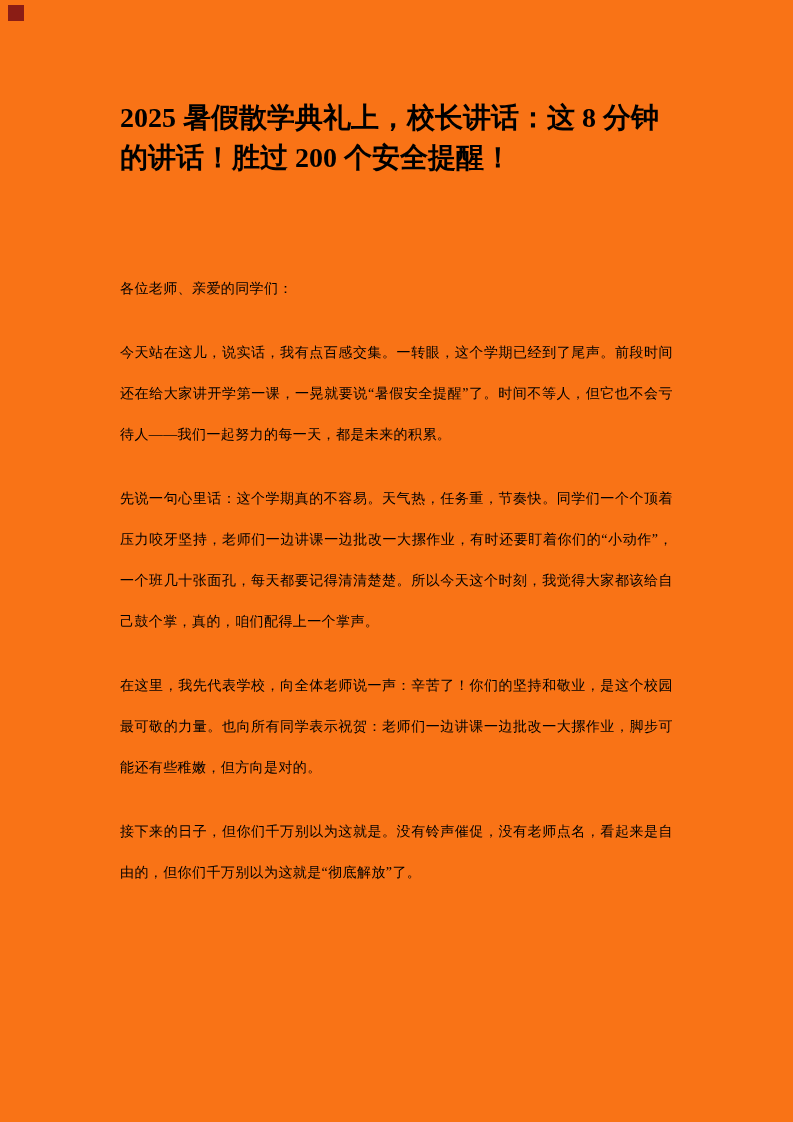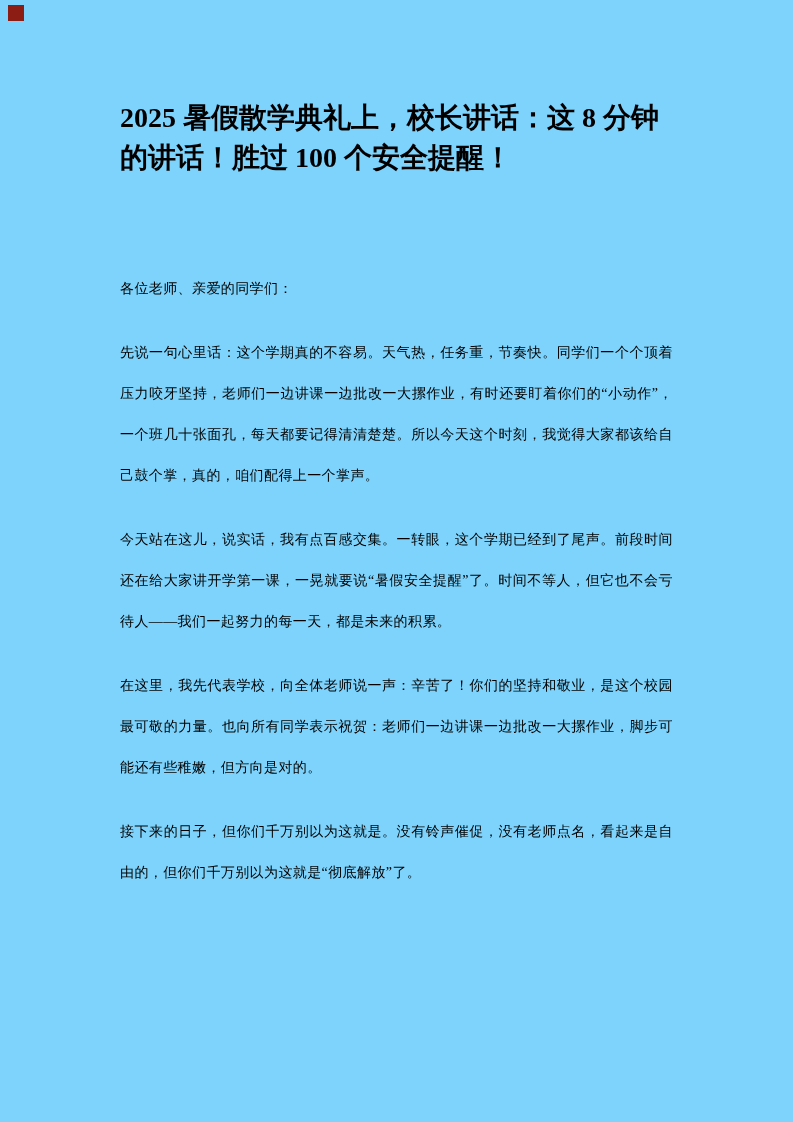--- a/index.html
+++ b/index.html
@@ -4,21 +4,21 @@
 <style>
   html, body {
     margin: 0;
     padding: 0;
     background: #ffffff;
   }
   .page {
     position: relative;
     width: 793px;
     height: 1122px;
-    background: #7dd3fc;
+    background: #f97316;
     overflow: hidden;
     font-family: "Liberation Serif", "DejaVu Serif", serif;
     color: #000000;
   }
   .corner-marker {
     position: absolute;
     left: 8px;
     top: 5px;
     width: 16px;
     height: 16px;
@@ -53,28 +53,28 @@
 <body>
 
 <div class="page">
 
   <div class="corner-marker" style="background-color: rgb(139, 29, 21);"></div>
 
   <div class="content">
 
     <h1 class="doc-title">
       <span class="title-line">2025 暑假散学典礼上，校长讲话：这 8 分钟</span>
-      <span class="title-line">的讲话！胜过 100 个安全提醒！</span>
+      <span class="title-line">的讲话！胜过 200 个安全提醒！</span>
     </h1>
 
     <p class="body-para">各位老师、亲爱的同学们：</p>
 
 
+    <p class="body-para">今天站在这儿，说实话，我有点百感交集。一转眼，这个学期已经到了尾声。前段时间还在给大家讲开学第一课，一晃就要说“暑假安全提醒”了。时间不等人，但它也不会亏待人——我们一起努力的每一天，都是未来的积累。</p>
+
     <p class="body-para">先说一句心里话：这个学期真的不容易。天气热，任务重，节奏快。同学们一个个顶着压力咬牙坚持，老师们一边讲课一边批改一大摞作业，有时还要盯着你们的“小动作”，一个班几十张面孔，每天都要记得清清楚楚。所以今天这个时刻，我觉得大家都该给自己鼓个掌，真的，咱们配得上一个掌声。</p>
-
-    <p class="body-para">今天站在这儿，说实话，我有点百感交集。一转眼，这个学期已经到了尾声。前段时间还在给大家讲开学第一课，一晃就要说“暑假安全提醒”了。时间不等人，但它也不会亏待人——我们一起努力的每一天，都是未来的积累。</p>
 
     <p class="body-para">在这里，我先代表学校，向全体老师说一声：辛苦了！你们的坚持和敬业，是这个校园最可敬的力量。也向所有同学表示祝贺：老师们一边讲课一边批改一大摞作业，脚步可能还有些稚嫩，但方向是对的。</p>
 
     <p class="body-para">接下来的日子，但你们千万别以为这就是。没有铃声催促，没有老师点名，看起来是自由的，但你们千万别以为这就是“彻底解放”了。</p>
 
   </div>
 </div>
 
 </body></html>

